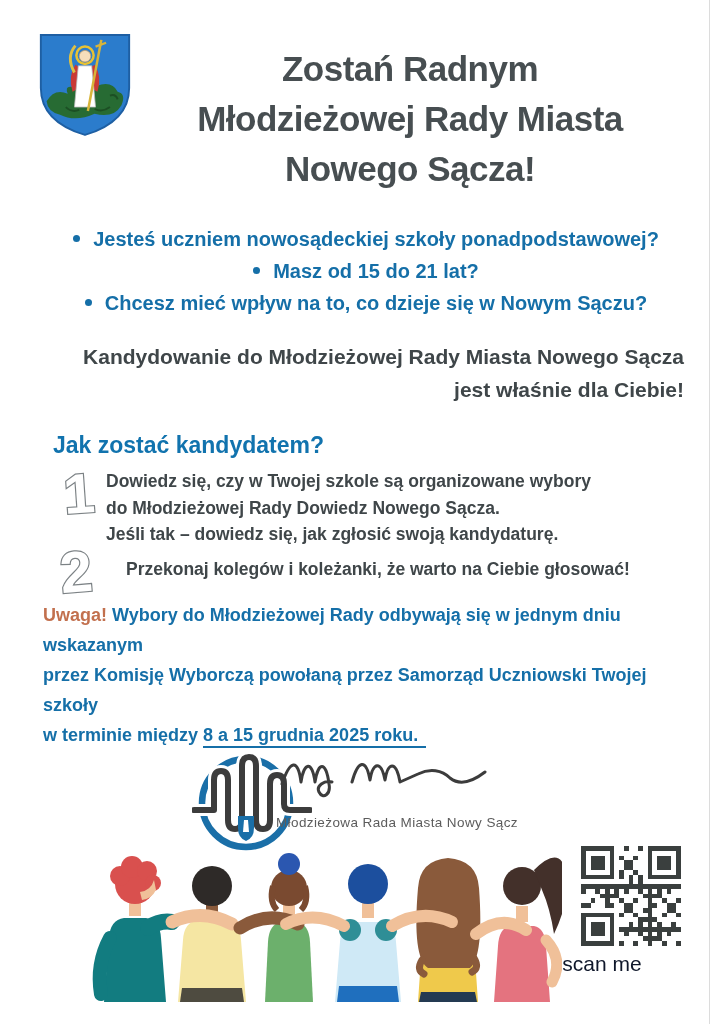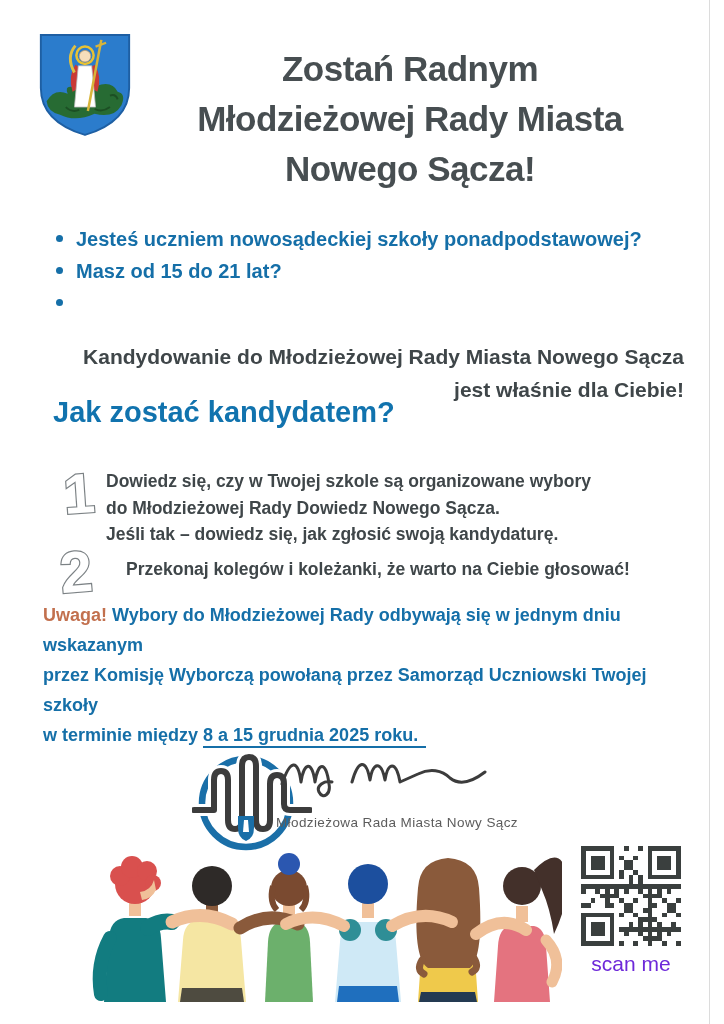--- a/index.html
+++ b/index.html
@@ -11,30 +11,30 @@
 
   
   .coa{position:absolute;left:37px;top:32px;width:96px;height:106px;}
 
   
   .title{position:absolute;left:120px;top:44px;width:580px;text-align:center;
     font-size:35px;line-height:50px;font-weight:bold;color:#474e51;letter-spacing:-0.5px;}
 
   
   .bullets{position:absolute;left:56px;top:226px;width:620px;}
-  .bullet-row{display:flex;align-items:flex-start;margin-bottom:5px;}
+  .bullet-row{display:flex;align-items:flex-start;margin-bottom:5px;justify-content:center;}
   .bullet-dot{width:7px;height:7px;border-radius:50%;background:#156fa8;margin:9px 13px 0 0;flex:0 0 auto;}
   .bullet-text{font-size:20px;line-height:27px;font-weight:bold;color:#156fa8;}
 
   
   .intro{position:absolute;left:40px;top:340px;width:644px;text-align:right;
     font-size:21px;line-height:33px;font-weight:bold;color:#3f4649;}
 
   
-  .how{position:absolute;left:53px;top:396px;font-size:29px;font-weight:bold;color:#1173ae;}
+  .how{position:absolute;left:53px;top:432px;font-size:23px;font-weight:bold;color:#1173ae;}
 
   
   .step-num{position:absolute;}
   .step-num text{font-family:"Liberation Sans", sans-serif;font-weight:bold;
     fill:#ffffff;stroke:#7c8285;stroke-width:2.4px;paint-order:stroke;}
   .step-text{position:absolute;font-size:17.5px;line-height:26.5px;font-weight:bold;color:#3f4649;}
 
   
   .notice{position:absolute;left:43px;top:600px;width:655px;
     font-size:18px;line-height:30px;font-weight:bold;color:#156fa8;}
@@ -49,22 +49,22 @@
   .logo-circle{position:absolute;left:192px;top:748px;width:120px;height:104px;}
   .logo-sign{position:absolute;left:280px;top:748px;width:210px;height:62px;}
   .logo-caption{position:absolute;left:262px;top:815px;width:256px;text-align:right;
     font-size:13.5px;color:#5c5c5c;letter-spacing:0.4px;}
 
   
   .people{position:absolute;left:60px;top:842px;width:502px;height:164px;}
 
   
   .qr{position:absolute;left:581px;top:846px;width:100px;height:100px;}
-  .qr-label{position:absolute;left:566px;top:952px;width:130px;text-align:center;
-    font-size:21px;color:#6d28d9;}
+  .qr-label{position:absolute;left:537px;top:952px;width:130px;text-align:center;
+    font-size:21px;color:#0f172a;}
 </style>
 </head>
 <body>
 
 <div class="page">
   <div class="scan-edge"></div>
 
   <svg class="coa" viewBox="0 0 100 110">
     <path d="M4 3 H96 V58 Q96 93 50 107 Q4 93 4 58 Z" fill="#2b7ccc" stroke="#1e5fa3" stroke-width="2"></path>
     <path d="M10 72 Q18 58 32 64 Q28 54 40 58 Q50 46 62 56 Q78 50 84 62 Q93 64 88 76 Q80 90 60 85 Q40 94 24 86 Q11 83 10 72 Z" fill="#276b33"></path>
@@ -89,20 +89,21 @@
     <div class="bullet-row">
       <span class="bullet-dot"></span>
       <span class="bullet-text">Jesteś uczniem nowosądeckiej szkoły ponadpodstawowej?</span>
     </div>
     <div class="bullet-row">
       <span class="bullet-dot"></span>
       <span class="bullet-text">Masz od 15 do 21 lat?</span>
     </div>
     <div class="bullet-row">
       <span class="bullet-dot"></span>
+      <span class="bullet-text">Chcesz mieć wpływ na to, co dzieje się w Nowym Sączu?</span>
     </div>
   </div>
 
   <div class="intro">
     <div>Kandydowanie do Młodzieżowej Rady Miasta Nowego Sącza</div>
     <div>jest właśnie dla Ciebie!</div>
   </div>
 
   <div class="how">Jak zostać kandydatem?</div>
 

